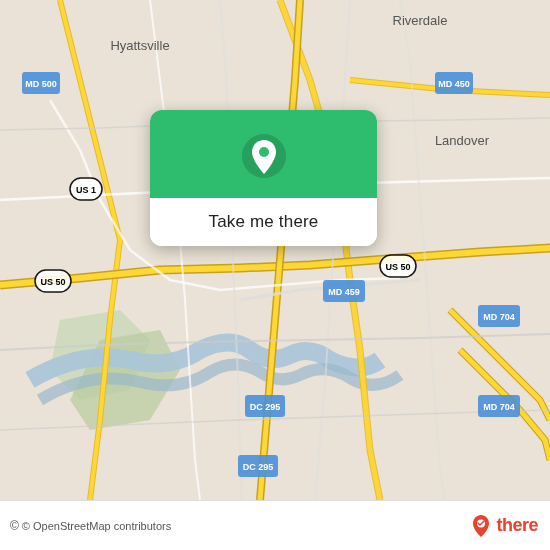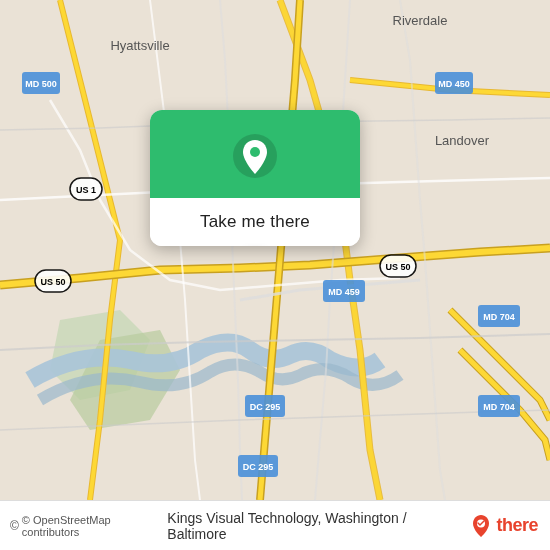--- a/index.html
+++ b/index.html
@@ -25,21 +25,21 @@
       height: 100%;
       position: absolute;
       top: 0; left: 0;
     }
 
     
     #popup-card {
       position: absolute;
       top: 110px;
       left: 150px;
-      width: 210px;
+      width: 227px;
       background: white;
       border-radius: 12px;
       box-shadow: 0 4px 16px rgba(0,0,0,0.28);
       overflow: hidden;
       display: flex;
       flex-direction: column;
       align-items: center;
     }
 
     #popup-green-area {
@@ -232,24 +232,20 @@
     <button id="popup-button">Take me there</button>
   </div>
 </div>
 
 <div id="bottom-bar">
   <div id="attribution">
     <span id="attribution-icon">©</span>
     <span>© OpenStreetMap contributors</span>
   </div>
   <div id="bottom-right">
-    <span id="app-name">
-      <span>Kings Visual Technology</span>,
-      <span>Washington / Baltimore</span>
-    </span>
     <div id="moovit-logo">
 
       <svg id="moovit-icon" viewBox="0 0 26 26" xmlns="http://www.w3.org/2000/svg">
         <path d="M13 2 C8.5 2 5 5.8 5 10.5 C5 17 13 24 13 24 C13 24 21 17 21 10.5 C21 5.8 17.5 2 13 2Z" fill="#e8432d"></path>
         <circle cx="13" cy="10.5" r="4" fill="white"></circle>
         <path d="M10 10 L12 12 L16 8" stroke="#e8432d" stroke-width="1.5" fill="none" stroke-linecap="round"></path>
       </svg>
       <span id="moovit-text">there</span>
     </div>
   </div>

